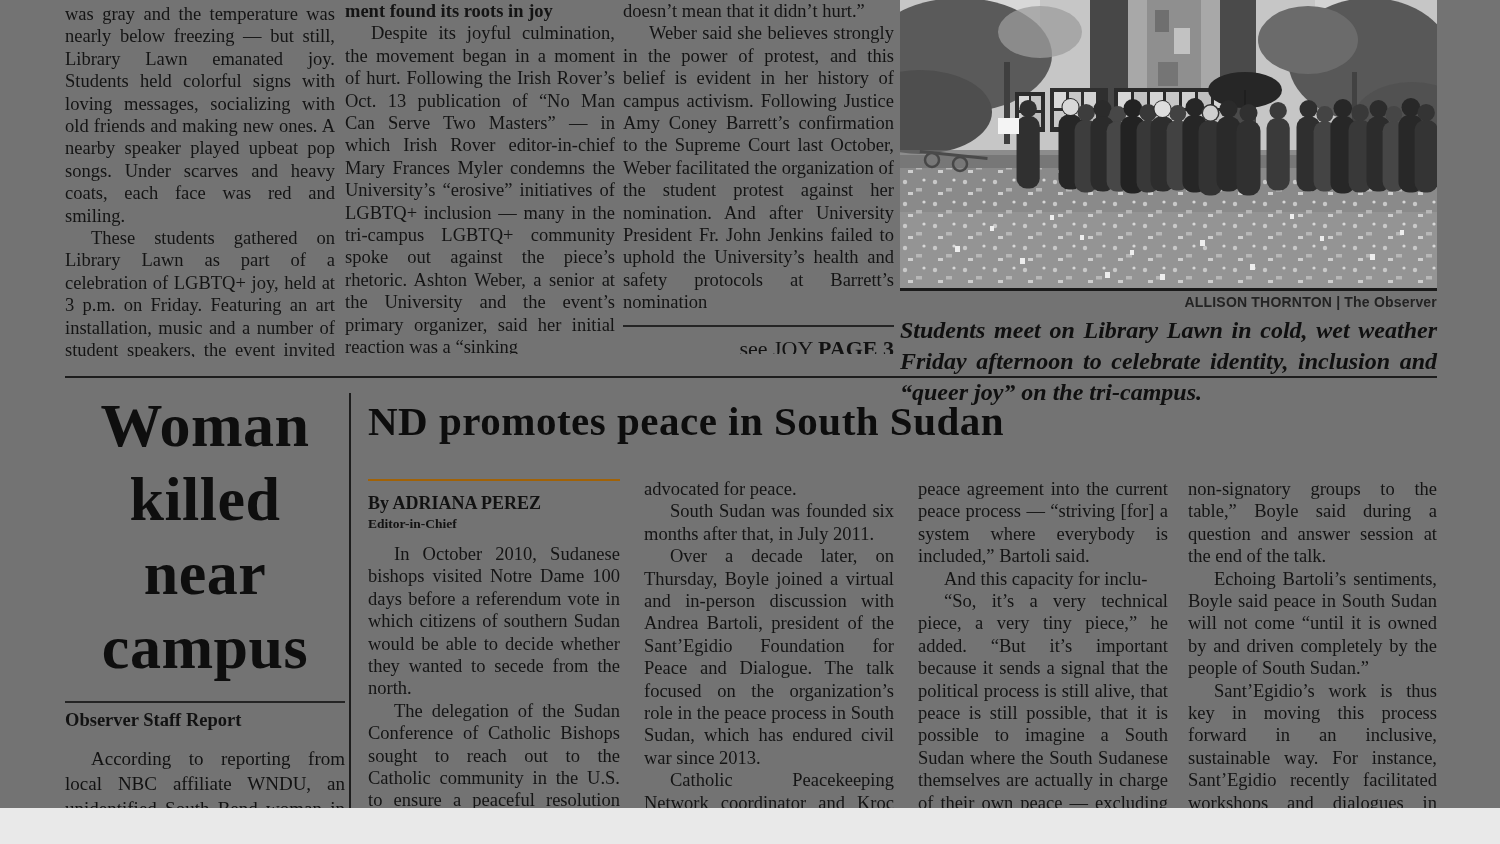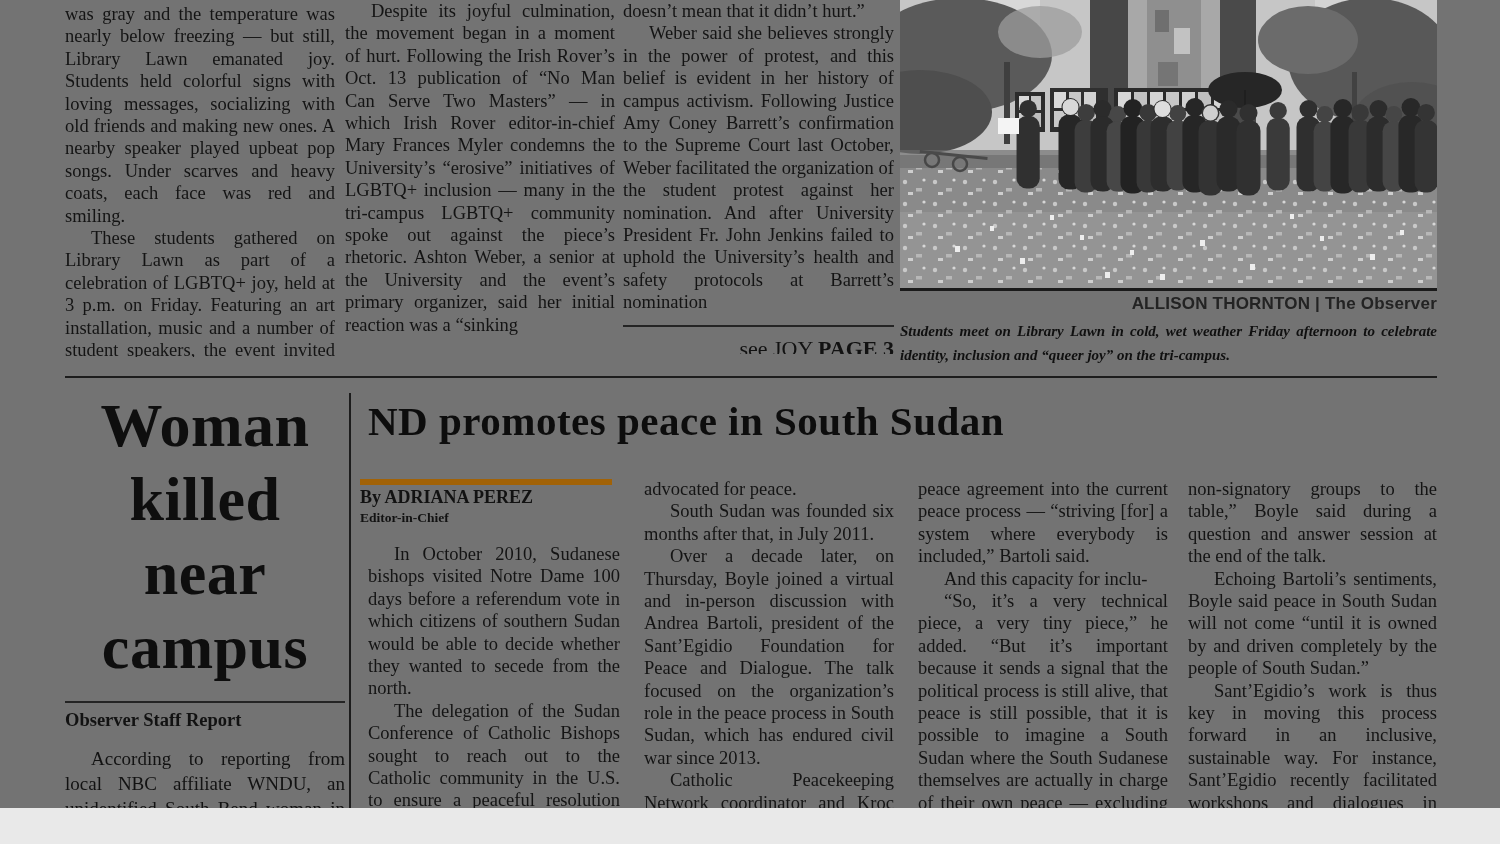--- a/index.html
+++ b/index.html
@@ -26,64 +26,65 @@
   }
   .jump .pg{font-weight:bold;}
   
   .photo-fig{position:absolute;left:900px;top:0;width:537px;}
   .photo-frame{
     width:537px;height:288px;display:block;
     border-bottom:3px solid #1a1a1a;background:#bdbdbd;
   }
   .credit{
     text-align:right;font-family:"Liberation Sans","DejaVu Sans",sans-serif;
-    font-weight:bold;font-size:17px;color:#232323;margin:3px 0 5px 0;
+    font-weight:bold;font-size:14px;color:#232323;margin:3px 0 5px 0;
     letter-spacing:.2px;
   }
   .caption{
-    font-weight:bold;font-style:italic;font-size:15px;line-height:24px;
+    font-weight:bold;font-style:italic;font-size:24px;line-height:31px;
     color:#101010;text-align:justify;
   }
   
   .hrule-main{position:absolute;left:65px;top:376px;width:1372px;height:2px;background:#1c1c1c;}
   .vrule{position:absolute;left:349px;top:393px;width:2px;height:451px;background:#1c1c1c;}
   
   .left-story{position:absolute;left:65px;top:388px;width:280px;height:456px;overflow:hidden;}
   .left-story h2{
     margin:0;font-size:62px;line-height:74px;font-weight:bold;text-align:center;
     color:#0e0e0e;letter-spacing:.5px;
   }
   .staff-rule{border:0;border-top:2px solid #242424;margin:17px 0 0 0;}
   .staff-byline{font-weight:bold;font-size:18.5px;margin:7px 0 15px 0;}
   .left-story p{font-size:19px;line-height:25px;text-align:justify;margin:0;text-indent:26px;}
   
   .main-headline{
     position:absolute;left:368px;top:386px;width:1070px;margin:0;
     font-size:41px;line-height:70px;font-weight:bold;color:#0d0d0d;
     white-space:nowrap;letter-spacing:.5px;
   }
-  .byline-block{position:absolute;left:360px;top:479px;width:252px;border-top:6px solid #a16207;padding-top:2px;}
+  .byline-block{position:absolute;left:368px;top:479px;width:252px;border-top:2px solid #a16207;padding-top:12px;}
   .byline-author{font-weight:bold;font-size:18px;margin:0;}
   .byline-role{font-size:13.5px;font-weight:600;margin:2px 0 0 0;}
   #mcol1{left:368px;top:543px;width:252px;height:301px;}
   #mcol2{left:644px;top:478px;width:250px;height:366px;}
   #mcol3{left:918px;top:478px;width:250px;height:366px;}
   #mcol4{left:1188px;top:478px;width:249px;height:366px;}
 </style>
 </head>
 <body>
 
 <div class="page">
 
   <div class="bodycol" id="tcol1">
     <p>was gray and the temperature was nearly below freezing — but still, Library Lawn emanated joy. Students held colorful signs with loving messages, socializing with old friends and making new ones. A nearby speaker played upbeat pop songs. Under scarves and heavy coats, each face was red and smiling.</p>
     <p class="ind">These students gathered on Library Lawn as part of a celebration of LGBTQ+ joy, held at 3 p.m. on Friday. Featuring an art installation, music and a number of student speakers, the event invited all</p>
   </div>
 
   <div class="bodycol" id="tcol2">
+    <p class="subhead">ment found its roots in joy</p>
     <p class="ind">Despite its joyful culmination, the movement began in a moment of hurt. Following the Irish Rover’s Oct. 13 publication of “No Man Can Serve Two Masters” — in which Irish Rover editor-in-chief Mary Frances Myler condemns the University’s “erosive” initiatives of LGBTQ+ inclusion — many in the tri-campus LGBTQ+ community spoke out against the piece’s rhetoric. Ashton Weber, a senior at the University and the event’s primary organizer, said her initial reaction was a “sinking</p>
   </div>
 
   <div class="bodycol" id="tcol3">
     <p>doesn’t mean that it didn’t hurt.”</p>
     <p class="ind">Weber said she believes strongly in the power of protest, and this belief is evident in her history of campus activism. Following Justice Amy Coney Barrett’s confirmation to the Supreme Court last October, Weber facilitated the organization of the student protest against her nomination. And after University President Fr. John Jenkins failed to uphold the University’s health and safety protocols at Barrett’s nomination</p>
     <div class="jump">
       <span>see JOY</span>
       <span class="pg">PAGE 3</span>
     </div>

